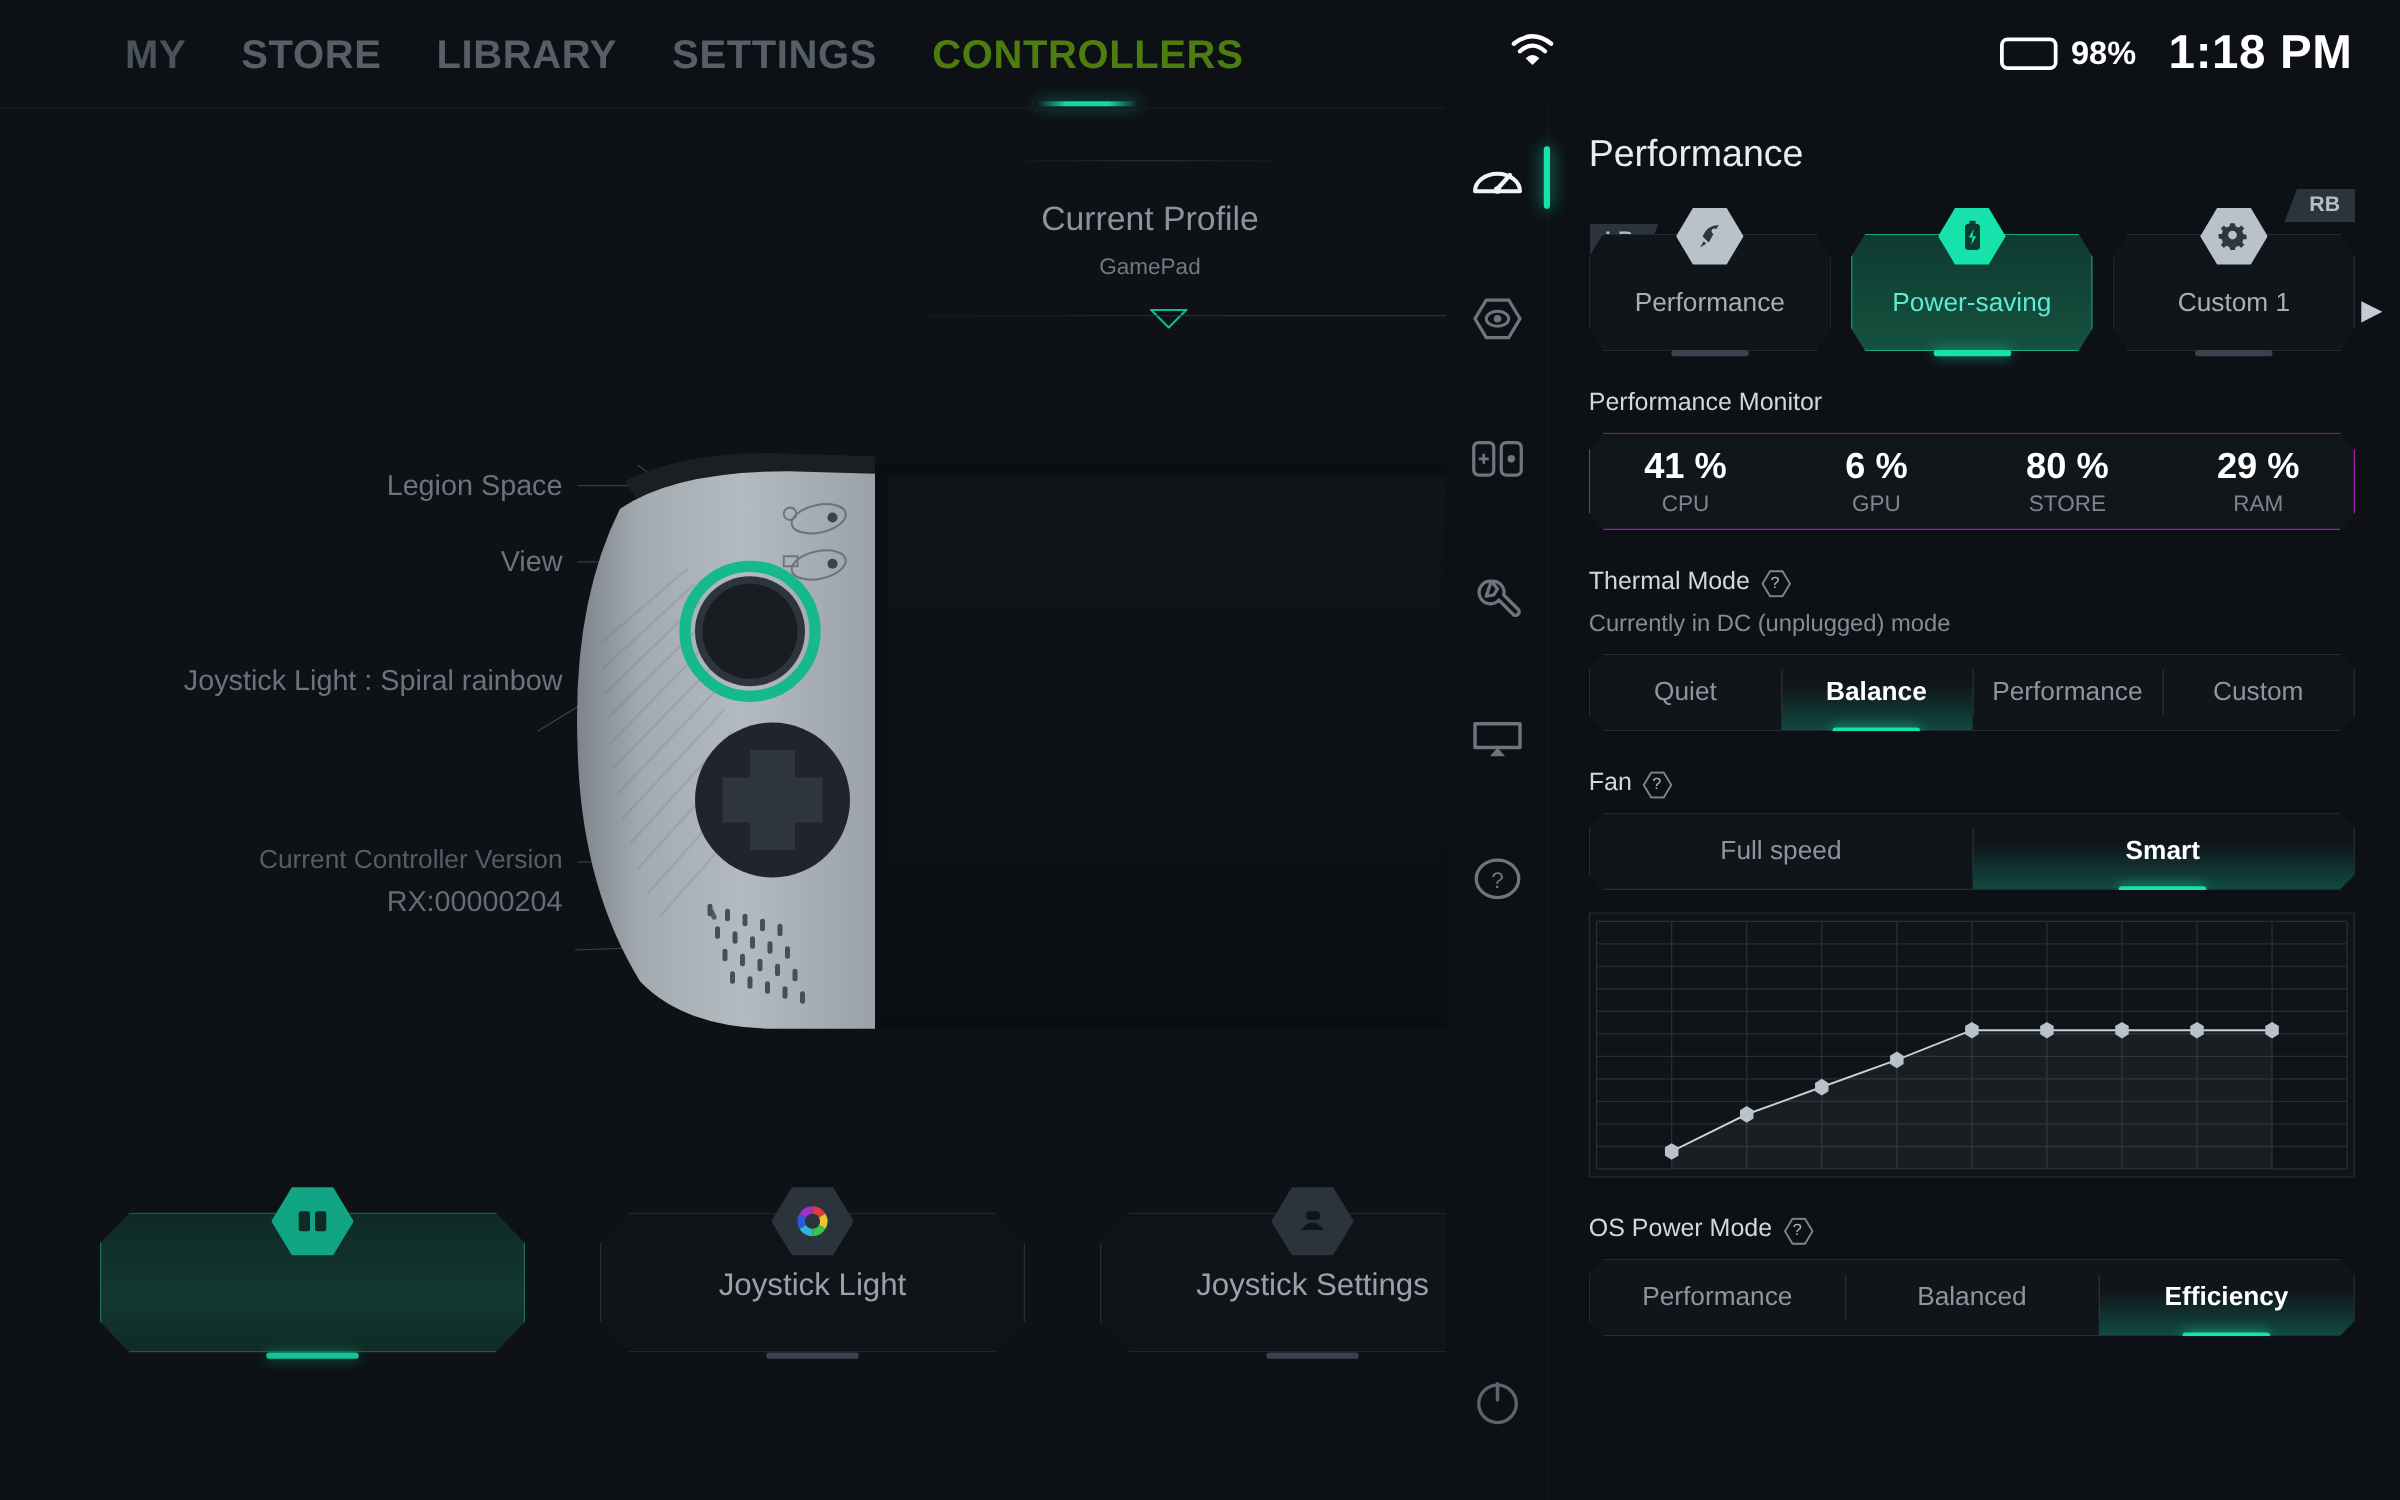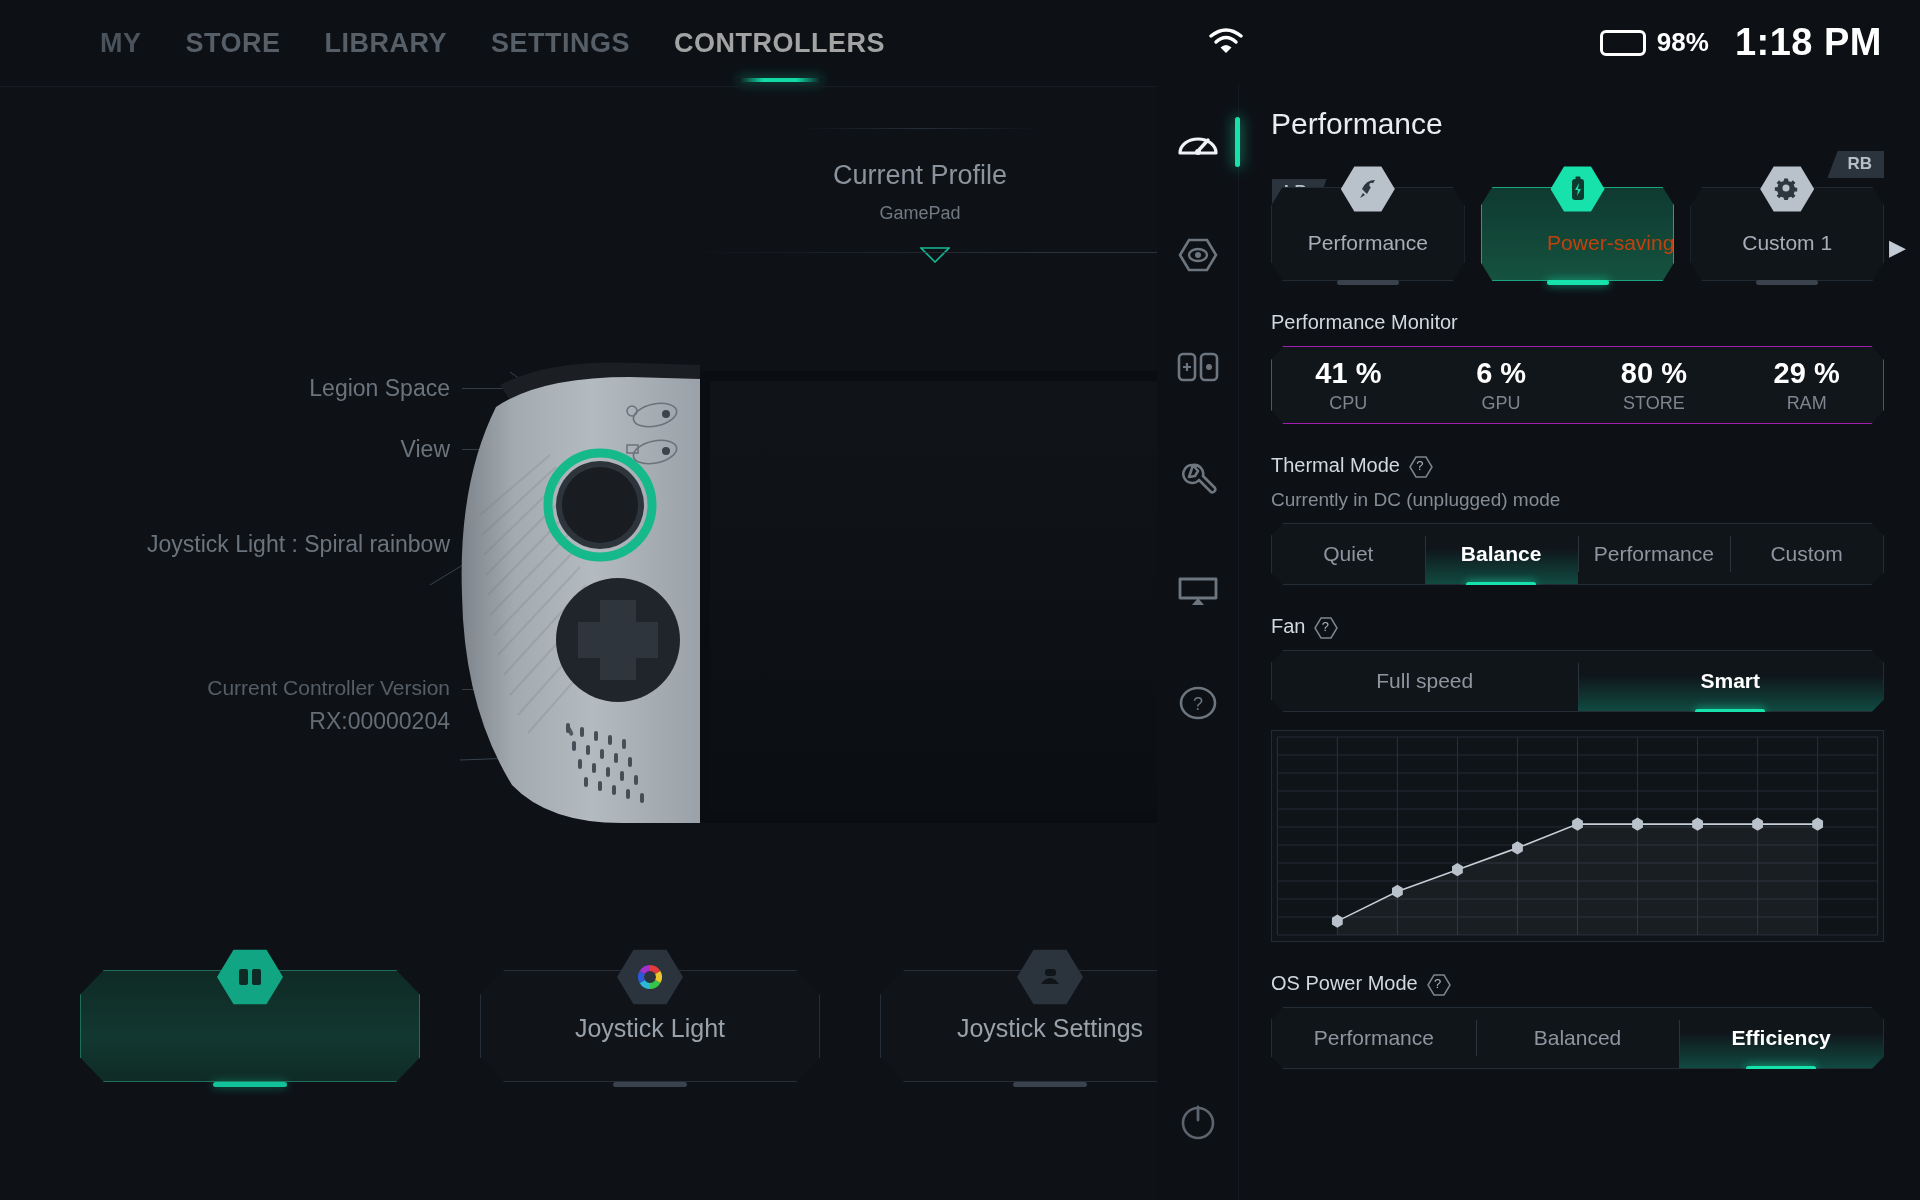--- a/index.html
+++ b/index.html
@@ -21,29 +21,29 @@
   .topnav {
     position: relative;
     height: 86px;
     display: flex; align-items: center;
     padding-left: 78px;
     gap: 0px;
     background: #0d1116;
   }
   .topnav-item {
     position: relative;
-    font-size: 27px; font-weight: bold;
+    font-size: 32px; font-weight: bold;
     letter-spacing: 0.5px;
     color: #4a525c;
     padding: 0 22px;
     cursor: pointer;
     white-space: nowrap;
   }
   .topnav-item.dim2 { color: #565e68; }
-  .topnav-item.active { color: #a3a3a3; text-align: center; }
+  .topnav-item.active { color: #4d7c0f; text-align: center; }
   .topnav-underline {
     position: absolute;
     left: 50%; transform: translateX(-50%);
     bottom: -23px;
     width: 84px; height: 4px;
     background: linear-gradient(90deg, rgba(16,212,160,0) 0%, #12d9a6 30%, #12d9a6 70%, rgba(16,212,160,0) 100%);
     border-radius: 2px;
     box-shadow: 0 0 12px rgba(18,217,166,0.6);
   }
   .nav-divider {
@@ -230,21 +230,21 @@
     border: 1px solid #222a33;
   }
   .pcard.sel .pfill {
     background: linear-gradient(180deg, #0f3a30 0%, #15523f 100%);
     border: 1px solid #19a581;
   }
   .pcard .plabel {
     position: absolute; left: 0; right: 0; top: 44px;
     text-align: center; font-size: 21px; color: #a6aeb7;
   }
-  .pcard.sel .plabel { color: #c2410c; text-align: right; }
+  .pcard.sel .plabel { color: #5eead4; }
   .pcard .phex {
     position: absolute; left: 50%; transform: translateX(-50%); top: -22px;
     width: 54px; height: 48px;
   }
   .phexshape {
     position: absolute; inset: 0;
     background: #b9c2cb;
     clip-path: polygon(25% 3%, 75% 3%, 100% 50%, 75% 97%, 25% 97%, 0 50%);
     display: flex; align-items: center; justify-content: center;
   }

